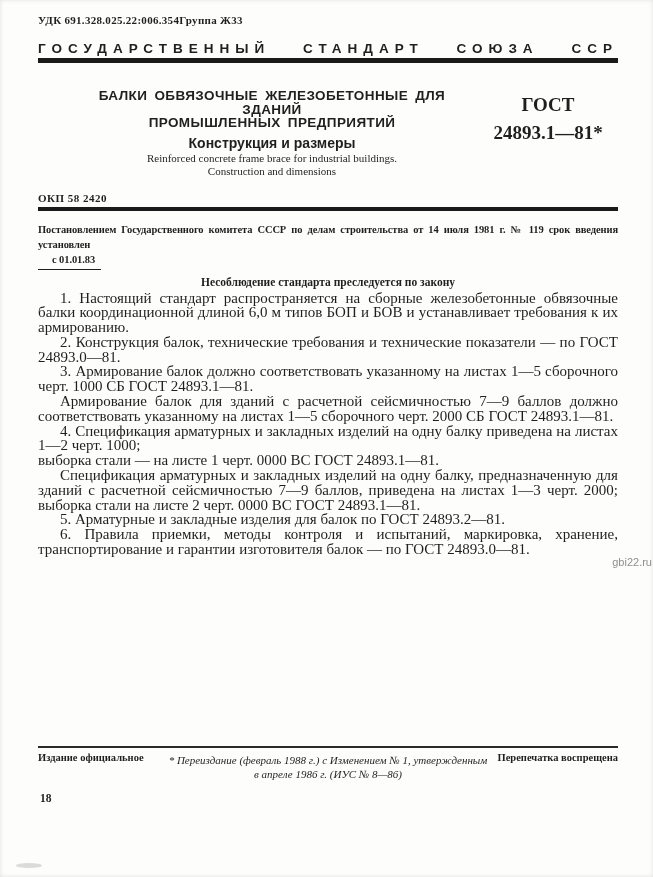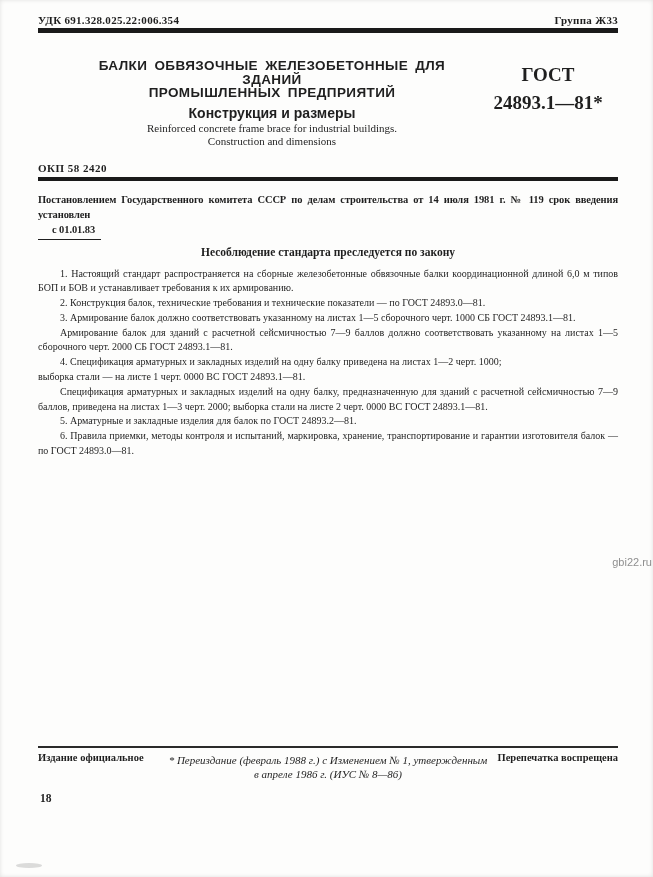--- a/index.html
+++ b/index.html
@@ -13,21 +13,20 @@
     color: #1f1f1f;
     font-family: "Liberation Serif", serif;
     overflow: hidden;
     box-shadow: inset 0 0 4px rgba(0,0,0,0.12);
   }
   .content { padding: 14px 35px 0 38px; }
 
   
   .udk-row {
     display: flex;
-    justify-content: space-between;
     font-weight: bold;
     font-size: 11px;
     letter-spacing: 0.3px;
   }
 
   
   .banner {
     margin-top: 15px;
     display: flex;
     justify-content: space-between;
@@ -75,21 +74,21 @@
 
   
   .decree { margin-top: 11px; font-weight: bold; font-size: 10.5px; line-height: 15px; letter-spacing: -0.1px; }
   .decree-line1 { text-align: justify; text-align-last: justify; white-space: nowrap; overflow: hidden; }
   .decree-line2 { display: flex; justify-content: space-between; align-items: flex-start; flex-direction: column; }
   .effective-date { border-bottom: 1.5px solid #1f1f1f; padding: 0 6px 2px 14px; }
 
   .law-notice { margin-top: 6px; text-align: center; font-weight: bold; font-size: 11.5px; }
 
   
-  .body-text { margin-top: 9px; font-size: 10px; line-height: 14.8px; text-align: justify; }
+  .body-text { margin-top: 3px; font-size: 15px; line-height: 14.8px; text-align: justify; }
   .body-text p { text-indent: 22px; }
   .body-text p.no-indent { text-indent: 0; }
 
   
   .footer { position: absolute; left: 38px; right: 35px; top: 746px; }
   .footer-rule { height: 1.5px; background: #2a2a2a; }
   .footer-labels {
     display: flex;
     justify-content: space-between;
     margin-top: 4px;
@@ -129,20 +128,26 @@
 <body>
 
 <div class="page">
   <div class="content">
 
     <div class="udk-row">
       <span>УДК 691.328.025.22:006.354</span>
       <span>Группа Ж33</span>
     </div>
 
+    <div class="banner">
+      <span>ГОСУДАРСТВЕННЫЙ</span>
+      <span>СТАНДАРТ</span>
+      <span>СОЮЗА</span>
+      <span>ССР</span>
+    </div>
     <div class="banner-rule"></div>
 
     <div class="title-section">
       <div class="title-left">
         <div class="title-main">БАЛКИ ОБВЯЗОЧНЫЕ ЖЕЛЕЗОБЕТОННЫЕ ДЛЯ ЗДАНИЙ</div>
         <div class="title-main">ПРОМЫШЛЕННЫХ ПРЕДПРИЯТИЙ</div>
         <div class="subtitle-ru">Конструкция и размеры</div>
         <div class="subtitle-en first">Reinforced concrete frame brace for industrial buildings.</div>
         <div class="subtitle-en">Construction and dimensions</div>
       </div>

